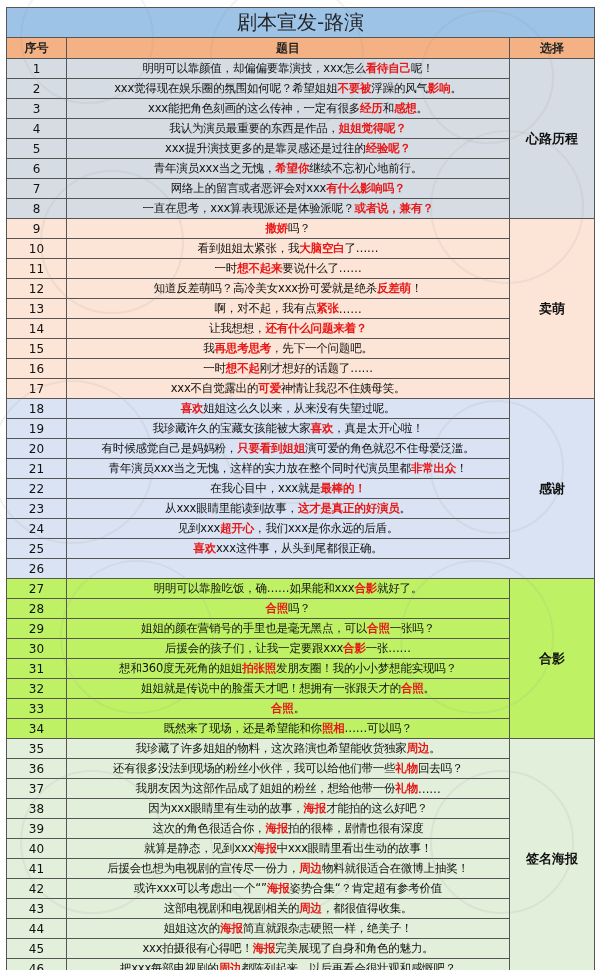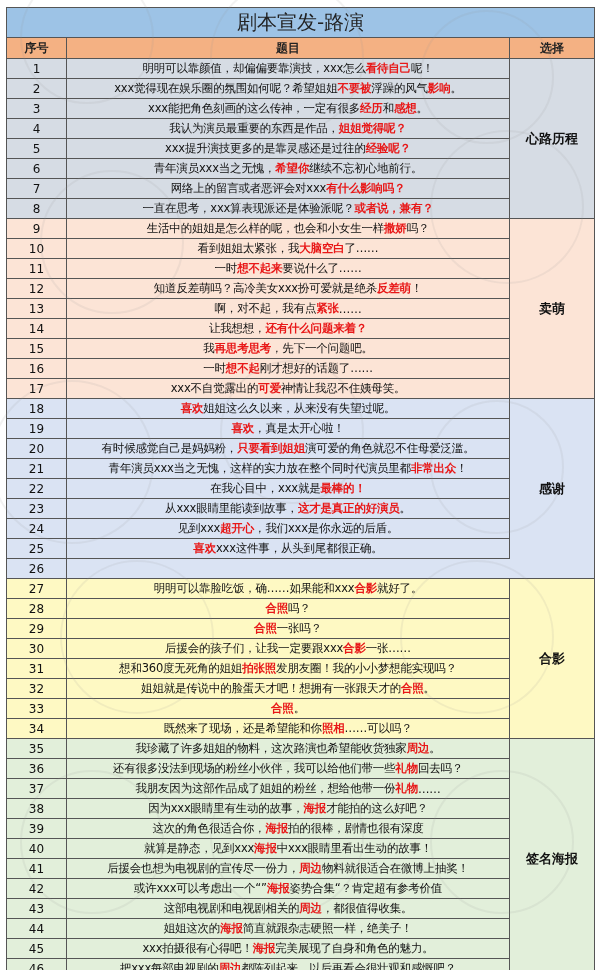--- a/index.html
+++ b/index.html
@@ -106,21 +106,20 @@
             </div>
           </div>
         </div>
         <div class="cat">心路历程</div>
       </div>
       <div class="section sec-1" style="background: rgb(252, 228, 214);">
         <div class="rows">
           <div class="row">
             <div class="num">9</div>
             <div class="txt">
-              <span>生活中的姐姐是怎么样的呢，也会和小女生一样</span>
               <span class="hl">撒娇</span>
               <span>吗？</span>
             </div>
           </div>
           <div class="row">
             <div class="num">10</div>
             <div class="txt">
               <span>看到姐姐太紧张，我</span>
               <span class="hl">大脑空白</span>
               <span>了……</span>
@@ -189,20 +188,21 @@
           <div class="row">
             <div class="num">18</div>
             <div class="txt">
               <span class="hl">喜欢</span>
               <span>姐姐这么久以来，从来没有失望过呢。</span>
             </div>
           </div>
           <div class="row">
             <div class="num">19</div>
             <div class="txt">
+              <span>我珍藏许久的宝藏女孩能被大家</span>
               <span class="hl">喜欢</span>
               <span>，真是太开心啦！</span>
             </div>
           </div>
           <div class="row">
             <div class="num">20</div>
             <div class="txt">
               <span>有时候感觉自己是妈妈粉，</span>
               <span class="hl">只要看到姐姐</span>
               <span>演可爱的角色就忍不住母爱泛滥。</span>
@@ -245,40 +245,41 @@
               <span class="hl">喜欢</span>
               <span>xxx这件事，从头到尾都很正确。</span>
             </div>
           </div>
           <div class="row">
             <div class="num">26</div>
           </div>
         </div>
         <div class="cat">感谢</div>
       </div>
-      <div class="section sec-3" style="background: #fef9c3;">
+      <div class="section sec-3" style="background: #bef264;">
         <div class="rows">
           <div class="row">
             <div class="num">27</div>
             <div class="txt">
               <span>明明可以靠脸吃饭，确……如果能和xxx</span>
               <span class="hl">合影</span>
               <span>就好了。</span>
             </div>
           </div>
           <div class="row">
             <div class="num">28</div>
             <div class="txt">
               <span class="hl">合照</span>
               <span>吗？</span>
             </div>
           </div>
           <div class="row">
             <div class="num">29</div>
             <div class="txt">
+              <span>姐姐的颜在营销号的手里也是毫无黑点，可以</span>
               <span class="hl">合照</span>
               <span>一张吗？</span>
             </div>
           </div>
           <div class="row">
             <div class="num">30</div>
             <div class="txt">
               <span>后援会的孩子们，让我一定要跟xxx</span>
               <span class="hl">合影</span>
               <span>一张……</span>

